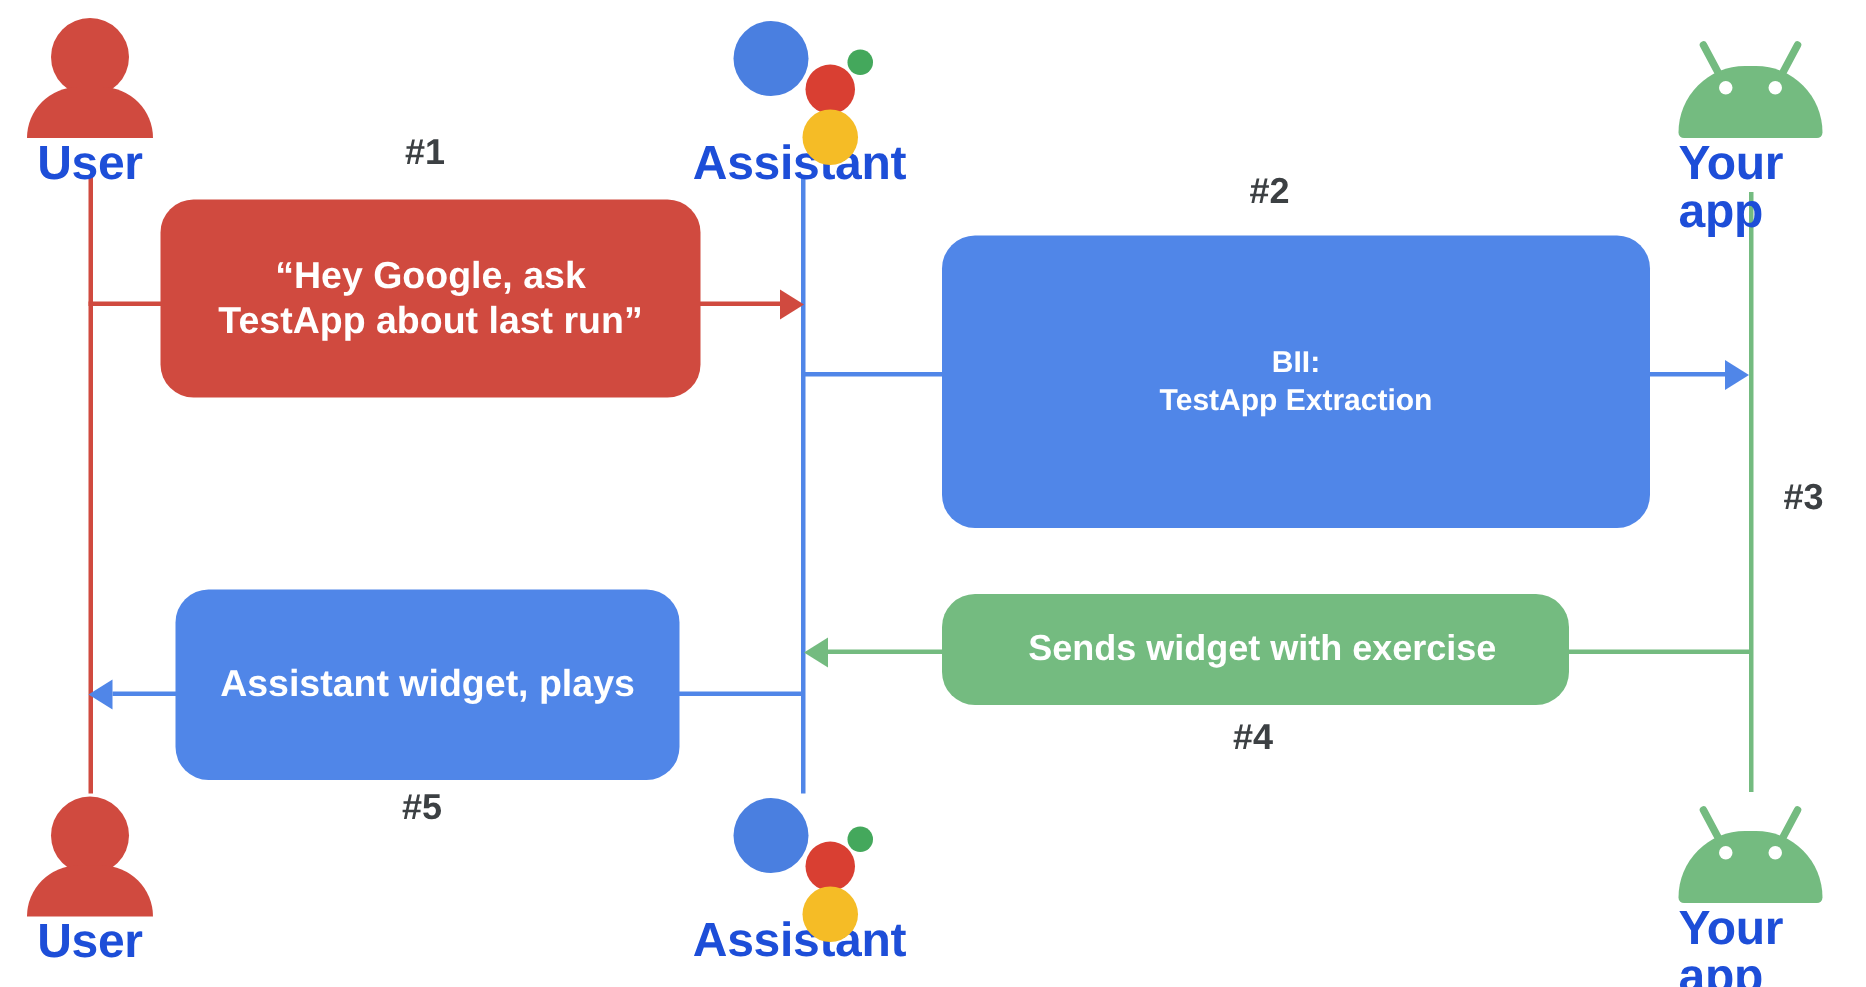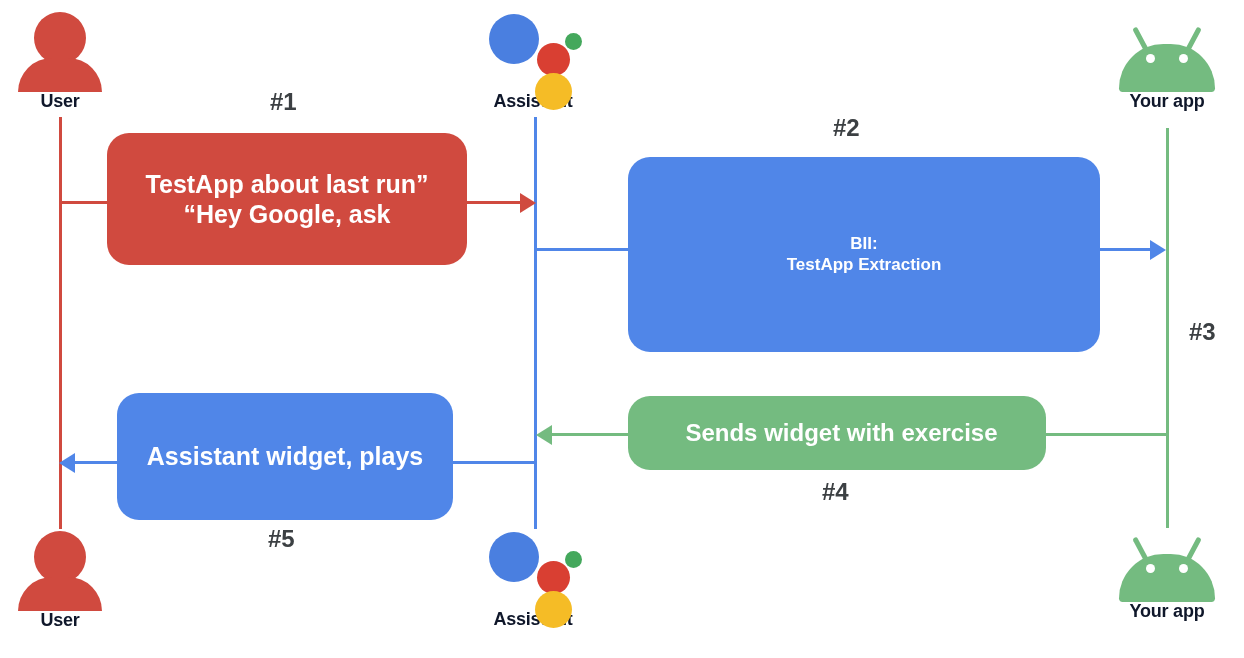--- a/index.html
+++ b/index.html
@@ -7,21 +7,21 @@
   #stage{position:relative;width:1244px;height:658px;background:#fff;}
 
   
   .lifeline{position:absolute;width:3px;}
   .ll-user{background:#d04a3f;}
   .ll-assistant{background:#5086e8;}
   .ll-app{background:#74bb80;}
 
   
   .actor{position:absolute;display:flex;flex-direction:column;align-items:center;}
-  .actor-label{font-size:18px;font-weight:bold;color:#0f172a;letter-spacing:-0.2px;line-height:1;}
+  .actor-label{font-size:32px;font-weight:bold;color:#1d4ed8;letter-spacing:-0.2px;line-height:1;}
 
   .person{position:relative;width:84px;height:80px;}
   .person .head{position:absolute;left:50%;top:0;transform:translateX(-50%);
     width:52px;height:52px;border-radius:50%;background:#d04a3f;}
   .person .body{position:absolute;left:50%;bottom:0;transform:translateX(-50%);
     width:84px;height:34px;background:#d04a3f;border-radius:42px 42px 0 0;}
 
   .assistant-dots{position:relative;width:92px;height:82px;}
   .assistant-dots .d{position:absolute;border-radius:50%;}
   .assistant-dots .d-blue{left:0;top:4px;width:50px;height:50px;background:#4a7fe0;}
@@ -100,30 +100,30 @@
     </div>
     <div class="actor-label">Your app</div>
   </div>
 
   <div class="steplabel" style="left:270px;top:88px;">#1</div>
   <div class="hline h-red" style="left:59px;top:201px;width:60px;"></div>
   <div class="hline h-red" style="left:460px;top:201px;width:70px;"></div>
   <div class="arrowhead ah-right red" style="left:520px;top:193px;"></div>
   <div class="msgbox box-red" style="left:107px;top:133px;width:360px;height:132px;font-size:25px;">
     <div>
+      <div>“Hey Google, ask</div>
       <div>TestApp about last run”</div>
-      <div>“Hey Google, ask</div>
     </div>
   </div>
 
   <div class="steplabel" style="left:833px;top:114px;">#2</div>
   <div class="hline h-blue" style="left:534px;top:248px;width:100px;"></div>
   <div class="hline h-blue" style="left:1094px;top:248px;width:62px;"></div>
   <div class="arrowhead ah-right blue" style="left:1150px;top:240px;"></div>
-  <div class="msgbox box-blue" style="left:628px;top:157px;width:472px;height:195px;font-size:17px;text-align:center;">
+  <div class="msgbox box-blue" style="left:628px;top:157px;width:472px;height:195px;font-size:20px;text-align:center;">
     <div>
       <div>BII:</div>
       <div>TestApp Extraction</div>
     </div>
   </div>
 
   <div class="steplabel" style="left:1189px;top:318px;">#3</div>
 
   <div class="steplabel" style="left:822px;top:478px;">#4</div>
   <div class="hline h-green" style="left:1044px;top:433px;width:124px;"></div>

